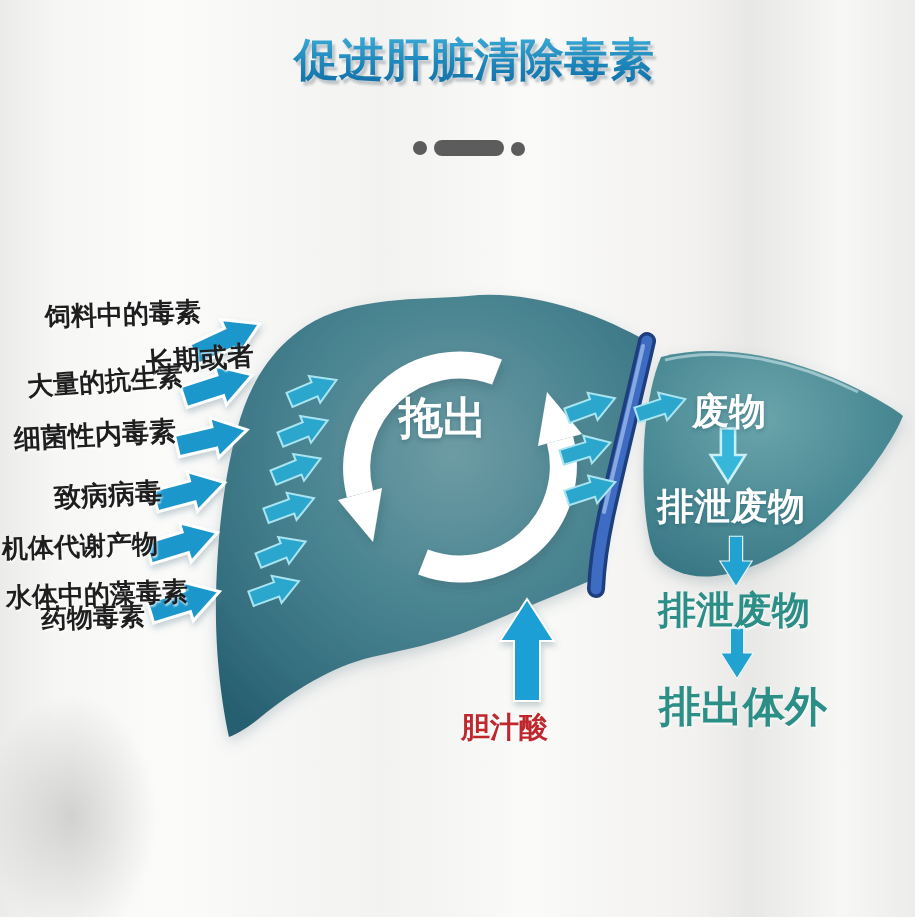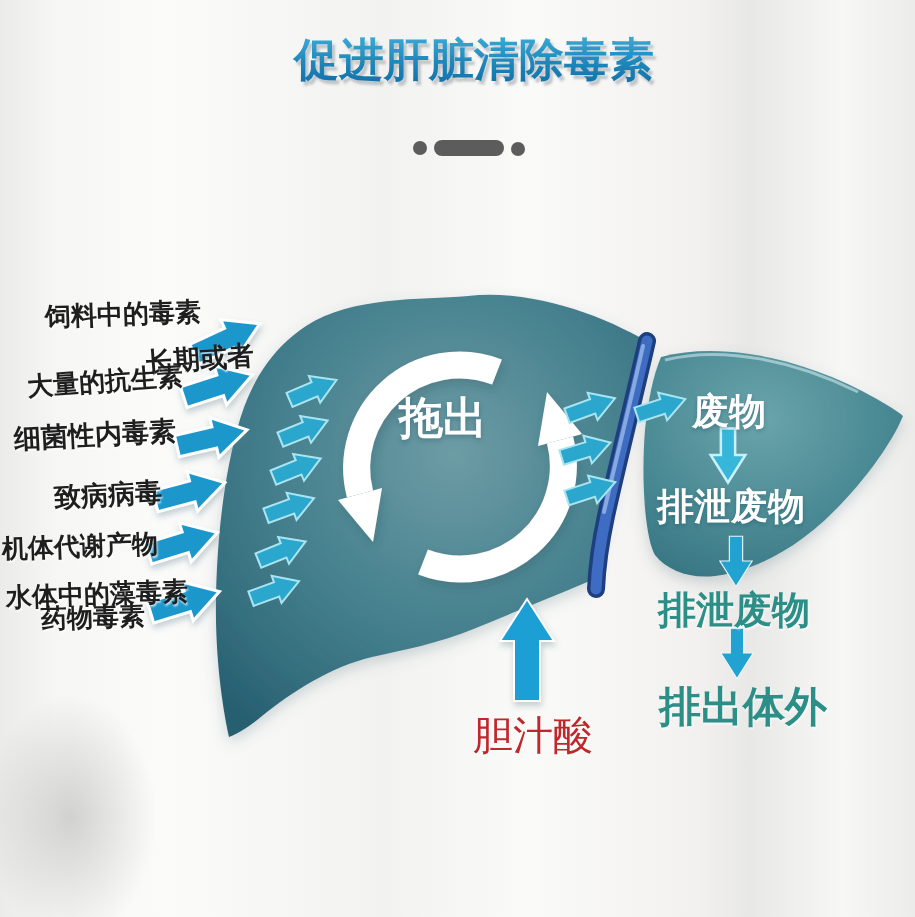--- a/index.html
+++ b/index.html
@@ -14,21 +14,21 @@
          background:linear-gradient(180deg,#41b2dc 0%,#1d86ba 55%,#0f6ba5 100%);
          -webkit-background-clip:text;background-clip:text;color:transparent;
          filter:drop-shadow(3px 4px 1px rgba(140,150,160,.5));}
   .divider-dot{position:absolute;width:14px;height:14px;border-radius:50%;background:#5c5c5c;}
   .divider-bar{position:absolute;width:70px;height:16px;border-radius:8px;background:#5c5c5c;}
   .toxin{color:#1e1e1e;font-weight:600;text-shadow:1px 2px 2px rgba(255,255,255,.75);}
   .cycle-text{left:363px;top:392px;width:160px;text-align:center;color:#ffffff;font-weight:700;
               font-size:44px;line-height:52px;text-shadow:0 2px 5px rgba(0,50,70,.28);}
   .flow-white{color:#ffffff;font-weight:700;text-shadow:0 2px 4px rgba(0,60,80,.3);}
   .flow-teal{color:#2b8e87;font-weight:700;text-shadow:1px 2px 2px rgba(255,255,255,.7);}
-  .bile{left:473px;top:708px;font-size:40px;font-weight:400;color:#c0272d;text-shadow:1px 2px 2px rgba(255,255,255,.7);}
+  .bile{left:461px;top:708px;font-size:29px;font-weight:700;color:#c0272d;text-shadow:1px 2px 2px rgba(255,255,255,.7);}
 </style>
 </head>
 <body>
 
 <div class="stage">
   <div class="bg-blob"></div>
 
   <svg class="art" width="915" height="917" viewBox="0 0 915 917">
     <defs>
       <radialGradient id="lobeL" cx="55%" cy="36%" r="78%">

